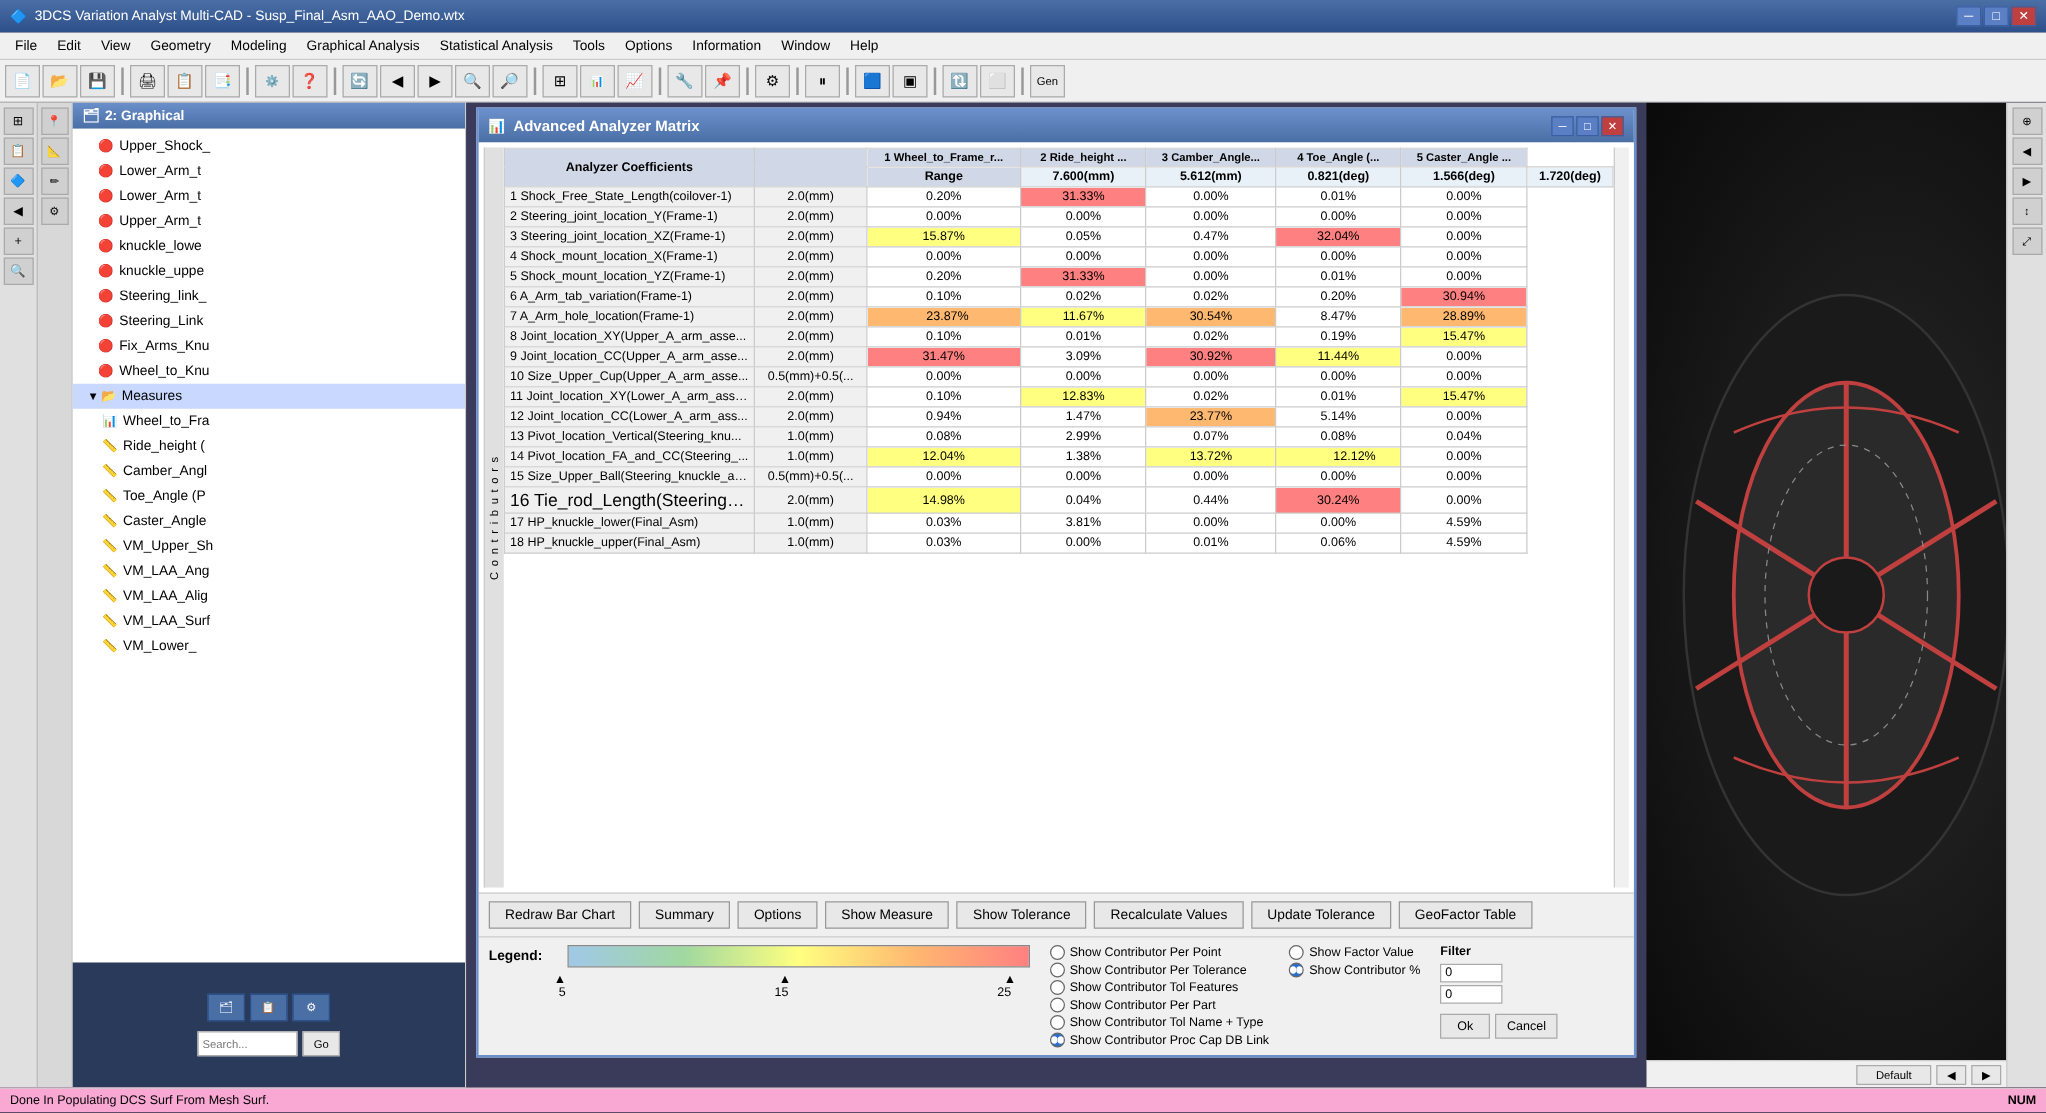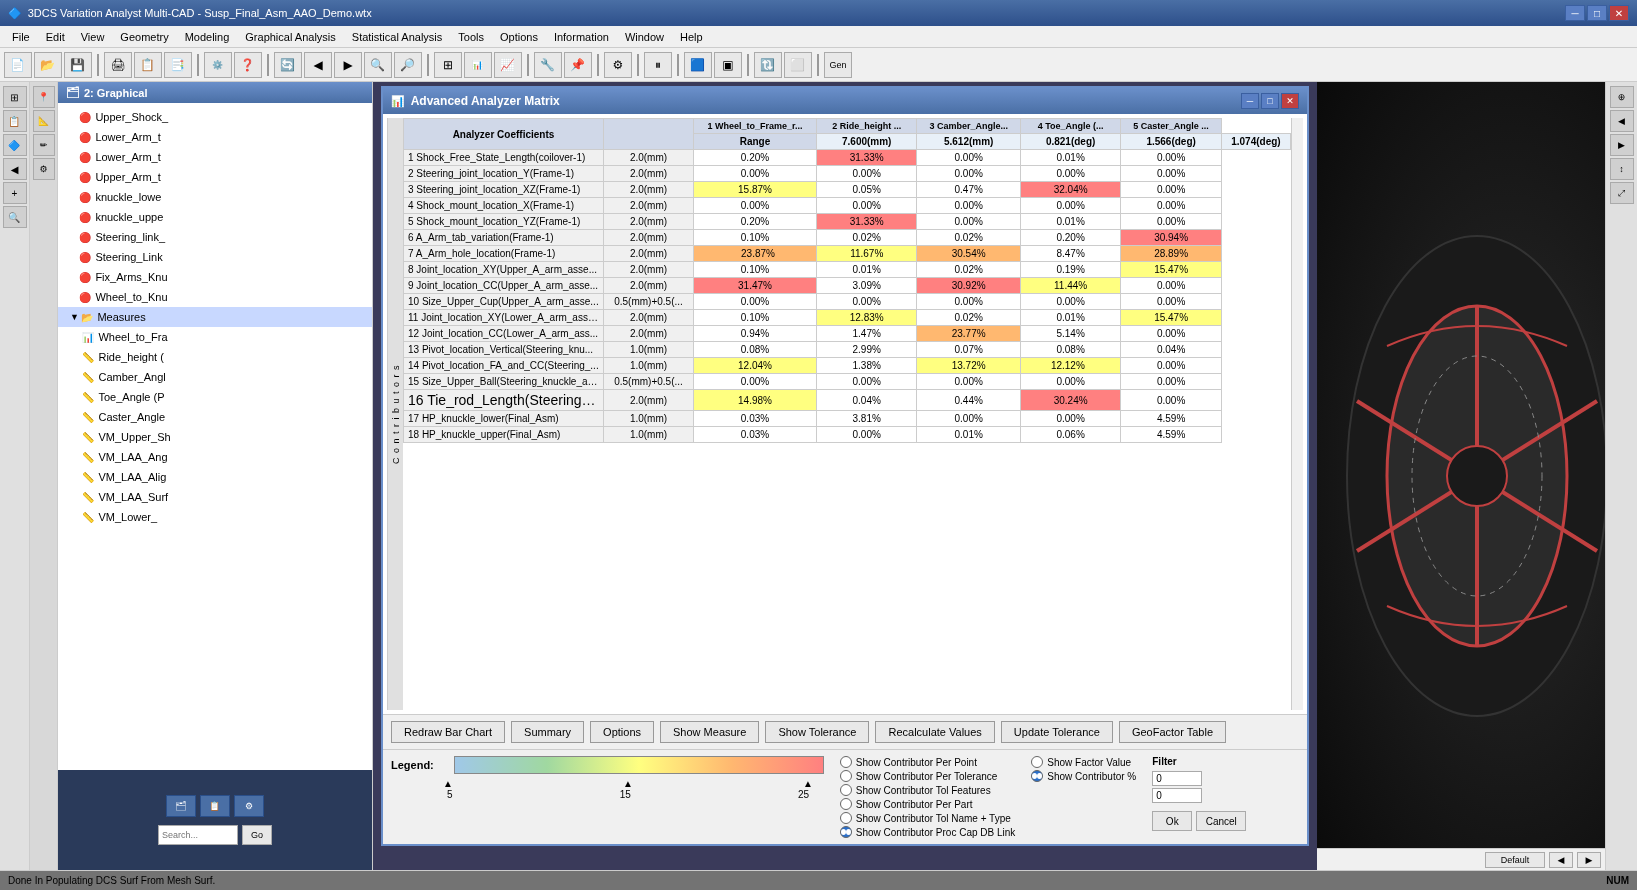--- a/index.html
+++ b/index.html
@@ -538,21 +538,21 @@
                         <th style="background: rgb(208, 216, 232); font-size: 9px; text-align: center; min-width: 85px;">3 Camber_Angle...</th>
                         <th style="background: rgb(208, 216, 232); font-size: 9px; text-align: center; min-width: 85px;">4 Toe_Angle (...</th>
                         <th style="background: rgb(208, 216, 232); font-size: 9px; text-align: center; min-width: 85px;">5 Caster_Angle ...</th>
                       </tr>
                       <tr>
                         <th style="background: rgb(208, 216, 232);">Range</th>
                         <th style="background: rgb(232, 240, 248); text-align: center; font-size: 10px;">7.600(mm)</th>
                         <th style="background: rgb(232, 240, 248); text-align: center; font-size: 10px;">5.612(mm)</th>
                         <th style="background: rgb(232, 240, 248); text-align: center; font-size: 10px;">0.821(deg)</th>
                         <th style="background: rgb(232, 240, 248); text-align: center; font-size: 10px;">1.566(deg)</th>
-                        <th style="background: rgb(232, 240, 248); text-align: center; font-size: 10px;">1.074(deg)</th>
+                        <th style="background: rgb(232, 240, 248); text-align: center; font-size: 10px;">1.720(deg)</th>
                       </tr>
                     </thead>
                     <tbody>
                       <tr>
                         <td class="row-label" style="font-size: 10px; max-width: 200px; overflow: hidden; text-overflow: ellipsis;">1 Shock_Free_State_Length(coilover-1)</td>
                         <td class="range-val" style="text-align: center; background: rgb(240, 240, 240);">2.0(mm)</td>
                         <td class="val-white" style="text-align: center;">0.20%</td>
                         <td class="val-red" style="text-align: center;">31.33%</td>
                         <td class="val-white" style="text-align: center;">0.00%</td>
                         <td class="val-white" style="text-align: center;">0.01%</td>
@@ -665,21 +665,21 @@
                         <td class="val-white" style="text-align: center;">0.07%</td>
                         <td class="val-white" style="text-align: center;">0.08%</td>
                         <td class="val-white" style="text-align: center;">0.04%</td>
                       </tr>
                       <tr>
                         <td class="row-label" style="font-size: 10px; max-width: 200px; overflow: hidden; text-overflow: ellipsis;">14 Pivot_location_FA_and_CC(Steering_...</td>
                         <td class="range-val" style="text-align: center; background: rgb(240, 240, 240);">1.0(mm)</td>
                         <td class="val-yellow" style="text-align: center;">12.04%</td>
                         <td class="val-white" style="text-align: center;">1.38%</td>
                         <td class="val-yellow" style="text-align: center;">13.72%</td>
-                        <td class="val-yellow" style=" padding-left: 30px;">12.12%</td>
+                        <td class="val-yellow" style="text-align: center; padding-left: 30px;">12.12%</td>
                         <td class="val-white" style="text-align: center;">0.00%</td>
                       </tr>
                       <tr>
                         <td class="row-label" style="font-size: 10px; max-width: 200px; overflow: hidden; text-overflow: ellipsis;">15 Size_Upper_Ball(Steering_knuckle_as...</td>
                         <td class="range-val" style="text-align: center; background: rgb(240, 240, 240);">0.5(mm)+0.5(...</td>
                         <td class="val-white" style="text-align: center;">0.00%</td>
                         <td class="val-white" style="text-align: center;">0.00%</td>
                         <td class="val-white" style="text-align: center;">0.00%</td>
                         <td class="val-white" style="text-align: center;">0.00%</td>
                         <td class="val-white" style="text-align: center;">0.00%</td>
@@ -811,18 +811,18 @@
 
           </div>
 
         </div>
       </div>
 
     </div>
 
   </div>
 
-  <div style="height:20px;background:#737373;border-top:1px solid #ccc;display:flex;align-items:center;padding:0 8px;font-size:10px;justify-content:space-between;">
+  <div style="height:20px;background:#f9a8d4;border-top:1px solid #ccc;display:flex;align-items:center;padding:0 8px;font-size:10px;justify-content:space-between;">
     <span>Done In Populating DCS Surf From Mesh Surf.</span>
     <span style="font-weight:bold;">NUM</span>
   </div>
 
 </div>
 
 </body></html>

